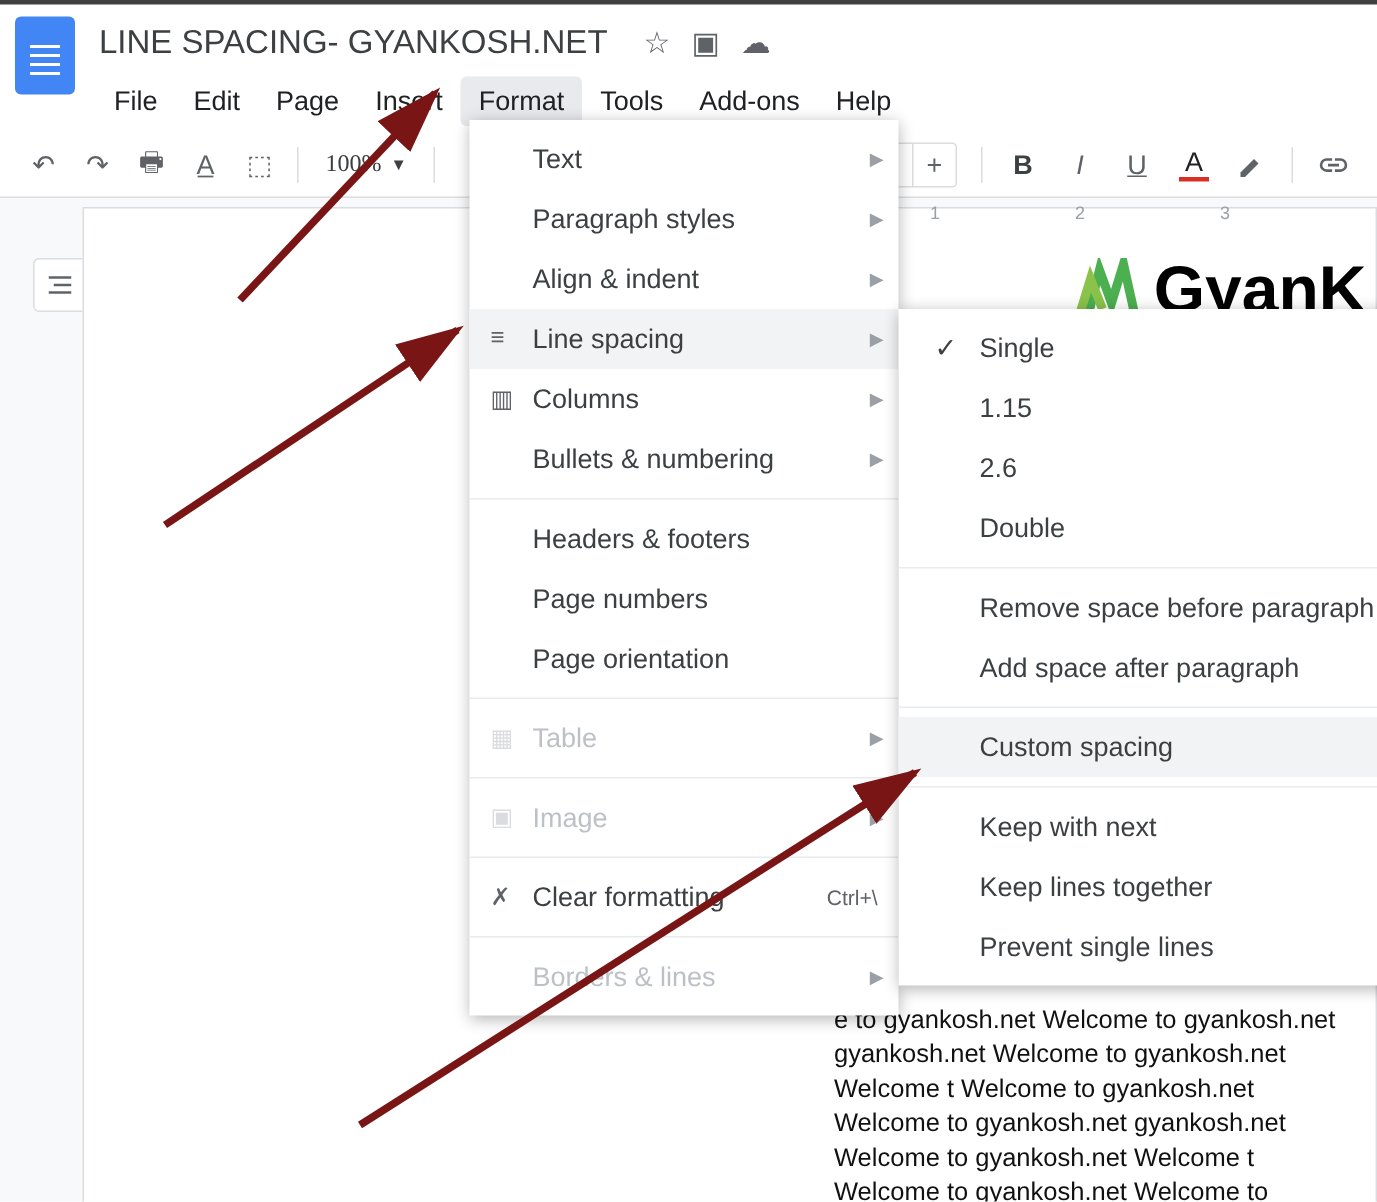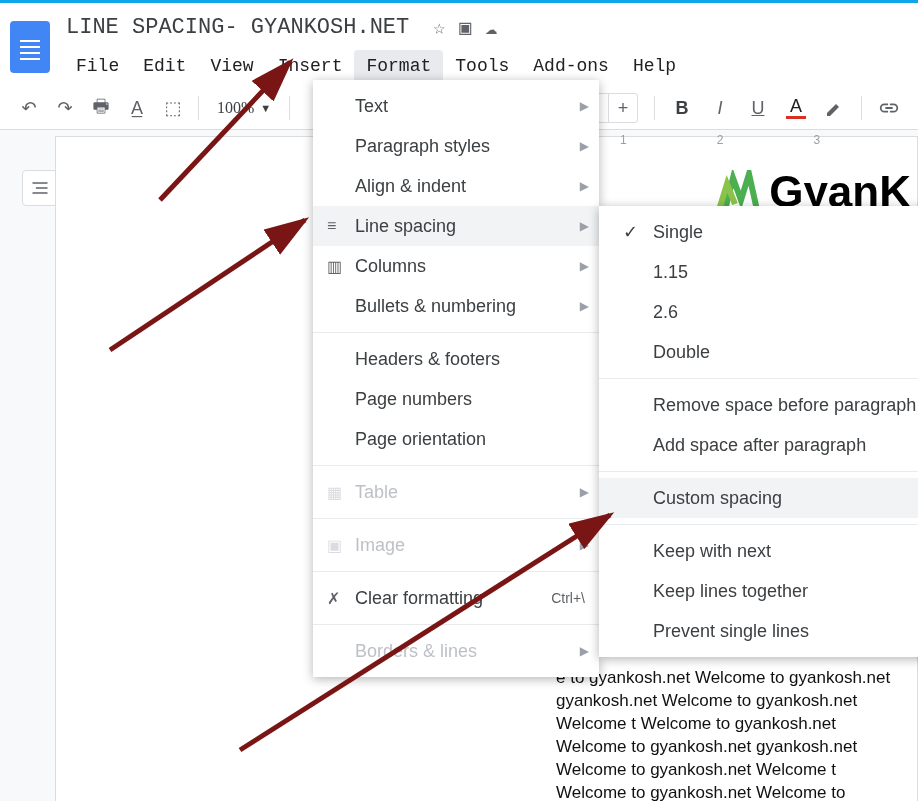--- a/index.html
+++ b/index.html
@@ -1,17 +1,17 @@
 <!DOCTYPE html>
 <html><head>
 <meta charset="utf-8">
 <style>
   * { box-sizing: border-box; margin: 0; padding: 0; }
   body { font-family: Arial, "Helvetica Neue", sans-serif; background: #fff; width: 918px; height: 801px; overflow: hidden; position: relative; }
-  .topbar { display: flex; align-items: center; padding: 8px 10px 0 10px; border-top: 3px solid #0ea5e9; font-family: Liberation Mono, monospace; }
+  .topbar { display: flex; align-items: flex-start; padding: 8px 10px 0 10px; border-top: 3px solid #404040; }
   .logo { width: 40px; height: 52px; background: #4285f4; border-radius: 4px; margin-right: 14px; position: relative; display:flex; align-items:center; justify-content:center;}
   .logo::before { content:""; width:20px; height:2px; background:#fff; box-shadow:0 6px 0 #fff, 0 12px 0 #fff, 0 -6px 0 #fff; position:absolute;}
   .title-area { flex: 1; }
   .doc-title { font-size: 22px; color: #3c4043; padding: 4px 2px; }
   .title-row { display:flex; align-items:center; gap:14px;}
   .title-icons { color:#5f6368; display:flex; gap:14px; font-size:20px; margin-left:8px;}
   .menubar { display: flex; gap: 0; margin-top: 6px; font-size: 18px; color: #202124; align-items:center;}
   .menubar .mitem { padding: 6px 12px; border-radius: 4px; cursor: pointer; }
   .menubar .mitem.active { background: #e8eaed; }
   .last-edit { color:#5f6368; text-decoration: underline; font-size:18px; margin-left: 16px; cursor:pointer;}
@@ -58,21 +58,21 @@
       <div class="doc-title">LINE SPACING- GYANKOSH.NET</div>
       <div class="title-icons">
         <span>☆</span>
         <span>▣</span>
         <span>☁</span>
       </div>
     </div>
     <div class="menubar">
       <div class="mitem">File</div>
       <div class="mitem">Edit</div>
-      <div class="mitem">View</div>
+      <div class="mitem">Page</div>
       <div class="mitem">Insert</div>
       <div class="mitem active">Format</div>
       <div class="mitem">Tools</div>
       <div class="mitem">Add-ons</div>
       <div class="mitem">Help</div>
     </div>
   </div>
 </div>
 
 <div class="toolbar">

